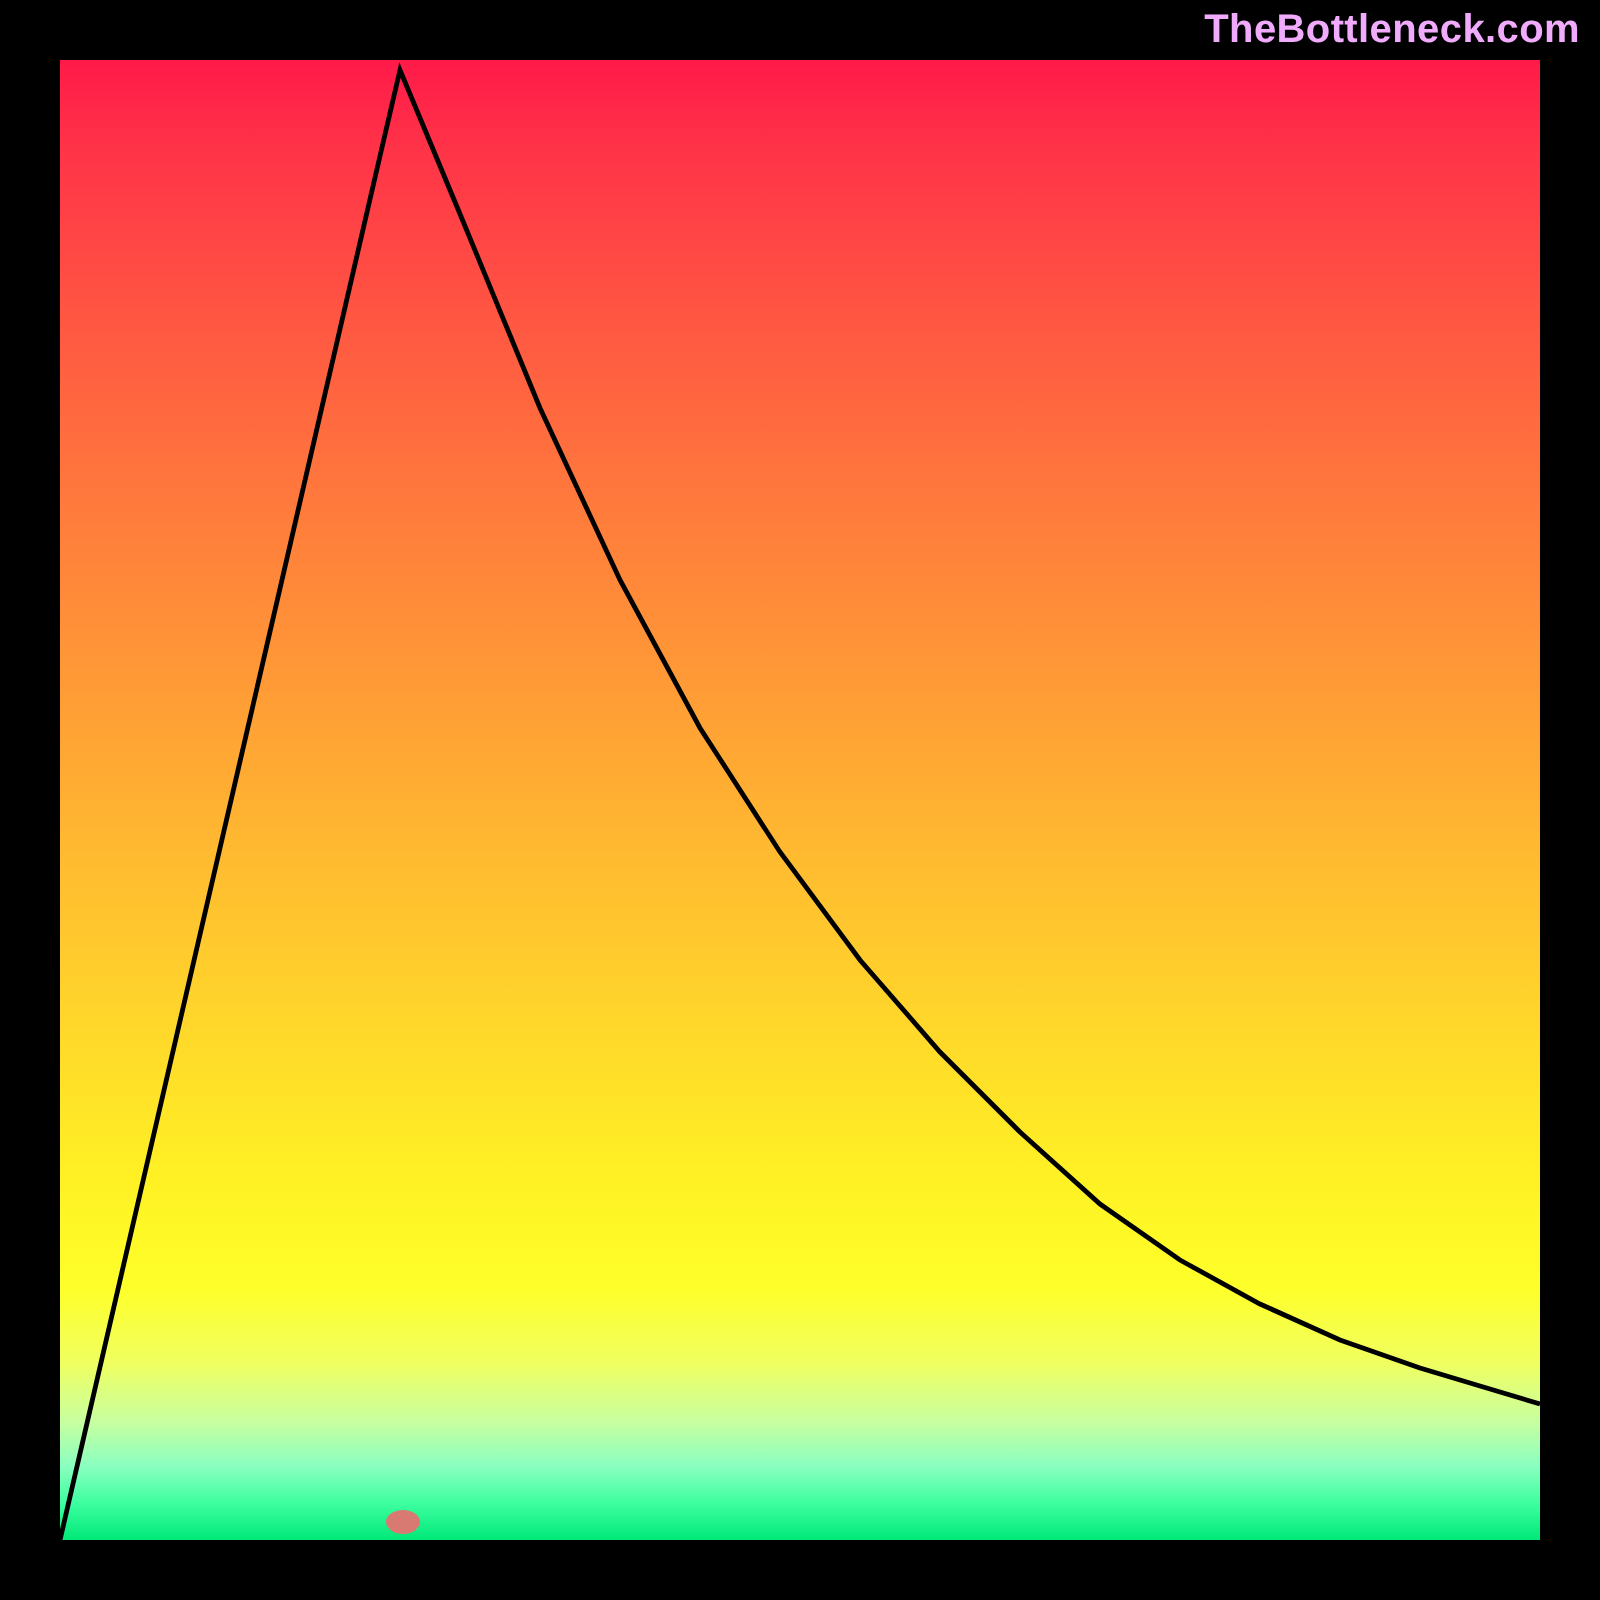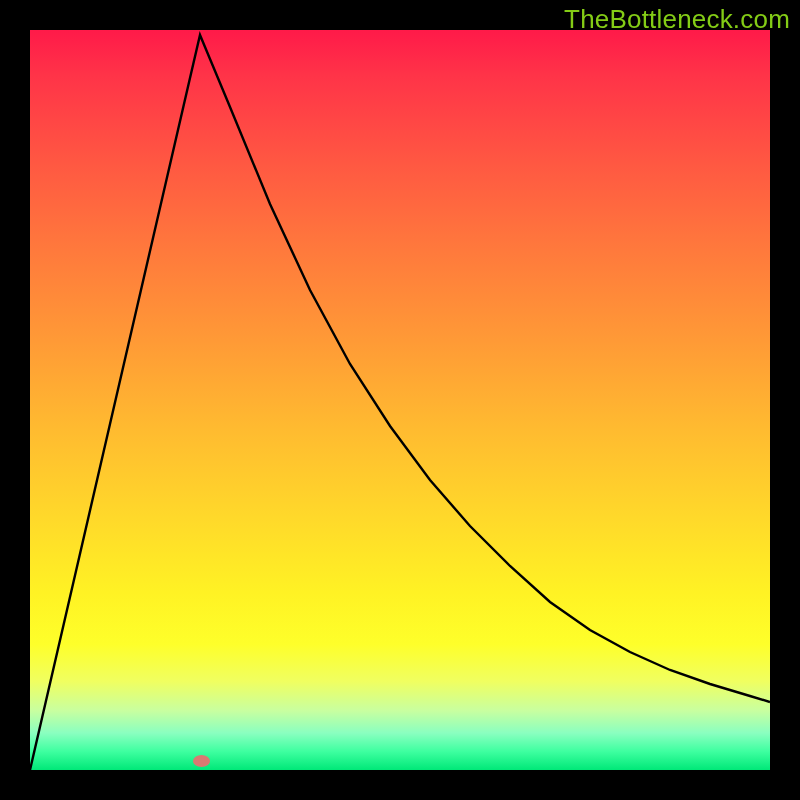--- a/index.html
+++ b/index.html
@@ -13,23 +13,23 @@
   .frame {
     position: relative;
     width: 800px;
     height: 800px;
     background: #000;
   }
   .attribution {
     position: absolute;
     top: 4px;
     right: 10px;
-    color: #84cc16;
-    font-size: 26px;
-    font-weight: 400;
+    color: #f0abfc;
+    font-size: 20px;
+    font-weight: 700;
     letter-spacing: 0.2px;
   }
   .plot-area {
     position: absolute;
     left: 30px;
     top: 30px;
     width: 740px;
     height: 740px;
     overflow: hidden;
   }

